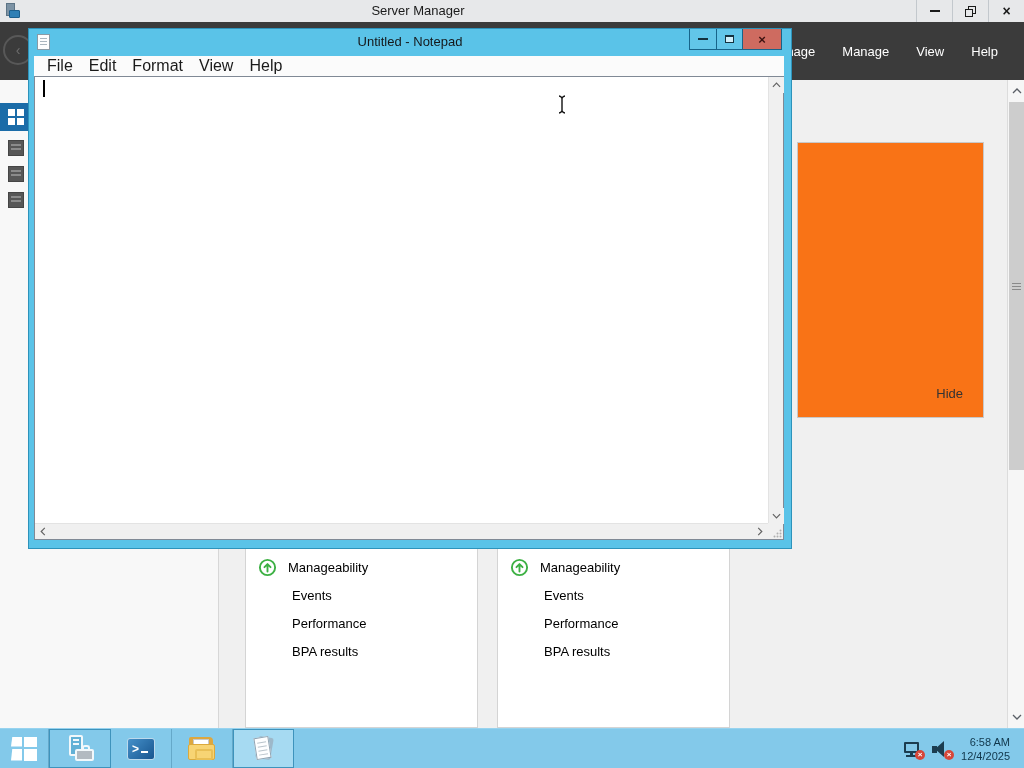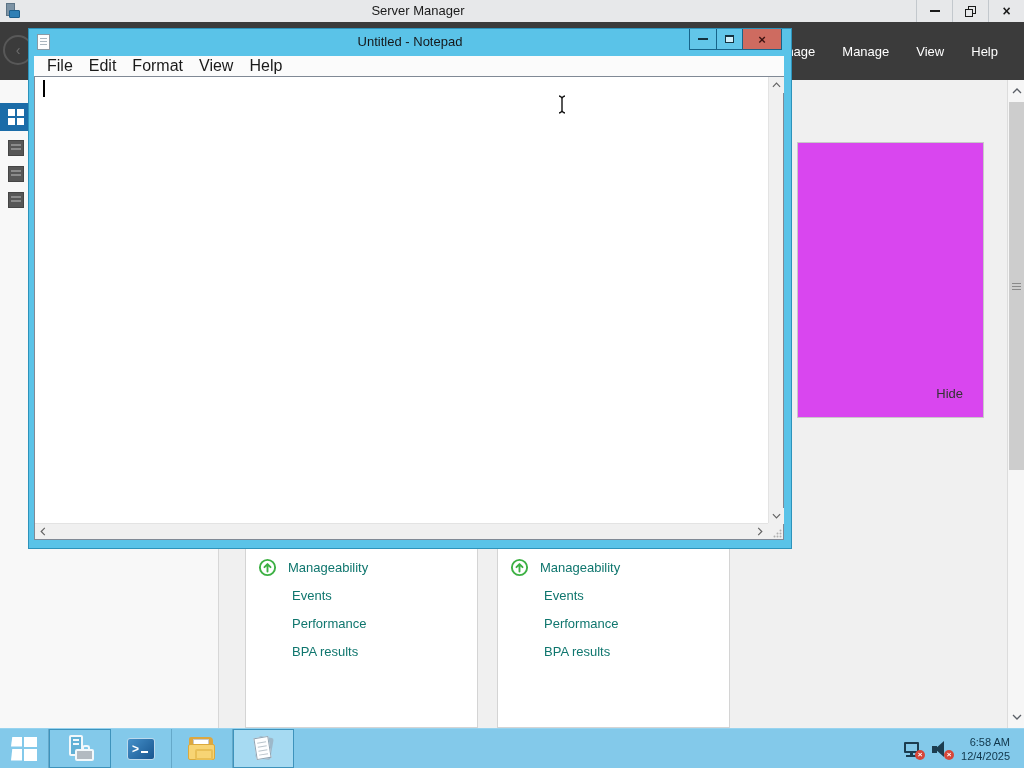--- a/index.html
+++ b/index.html
@@ -31,26 +31,26 @@
 
   .sm-content { left:0; top:80px; width:1024px; height:648px; background:#f0f0f0; }
   .sm-sidebar { left:0; top:0; width:219px; height:648px; background:#f8f8f8; border-right:1px solid #d7d7d7; }
   .sm-nav-selected { left:0; top:23px; width:219px; height:28px; background:#1b6ca8; }
   .grid-icon { left:8px; top:6px; width:16px; height:16px; display:grid;
                grid-template-columns:7px 7px; grid-template-rows:7px 7px; gap:2px; }
   .grid-icon i { background:#ffffff; }
   .nav-ico { left:8px; width:16px; height:16px; background:#575757; border:1px solid #454545; }
   .nav-ico:after { content:""; position:absolute; left:2px; top:3px; width:10px; height:2px; background:#8b8b8b; box-shadow:0 4px 0 #8b8b8b; }
 
-  .sm-welcome-tile { left:797px; top:62px; width:187px; height:276px; background:#d946ef; border:1px solid #c8c8c8; }
+  .sm-welcome-tile { left:797px; top:62px; width:187px; height:276px; background:#f97316; border:1px solid #c8c8c8; }
   .hide-link { right:20px; bottom:16px; font-size:13px; color:#333333; cursor:default; }
 
   .sm-tile { width:233px; height:188px; background:#ffffff; border:1px solid #d4d4d4; padding-top:12px; }
   .sm-tile .trow { display:flex; align-items:center; height:28px; padding-left:12px; }
-  .sm-tile .trow .lbl { margin-left:11px; font-size:13px; color:#0f766e; }
+  .sm-tile .trow .lbl { margin-left:11px; font-size:13px; color:#000000; }
   .sm-tile .trow.link { padding-left:46px; }
   .sm-tile .trow.link .lbl { margin-left:0; }
 
   .sm-scrollbar { left:1007px; top:0; width:17px; height:648px; background:#f6f6f6; border-left:1px solid #dcdcdc; }
   .sb-btn { left:1px; width:15px; height:18px; display:flex; align-items:center; justify-content:center; background:#f6f6f6; }
   .sm-thumb { left:1px; top:22px; width:15px; height:368px; background:#cdcdcd; display:flex; align-items:center; justify-content:center; }
   .grip-lines { width:9px; height:7px; border-top:1px solid #8a8a8a; border-bottom:1px solid #8a8a8a; }
   .grip-lines i { display:block; margin-top:2px; height:1px; background:#8a8a8a; }
 
   

